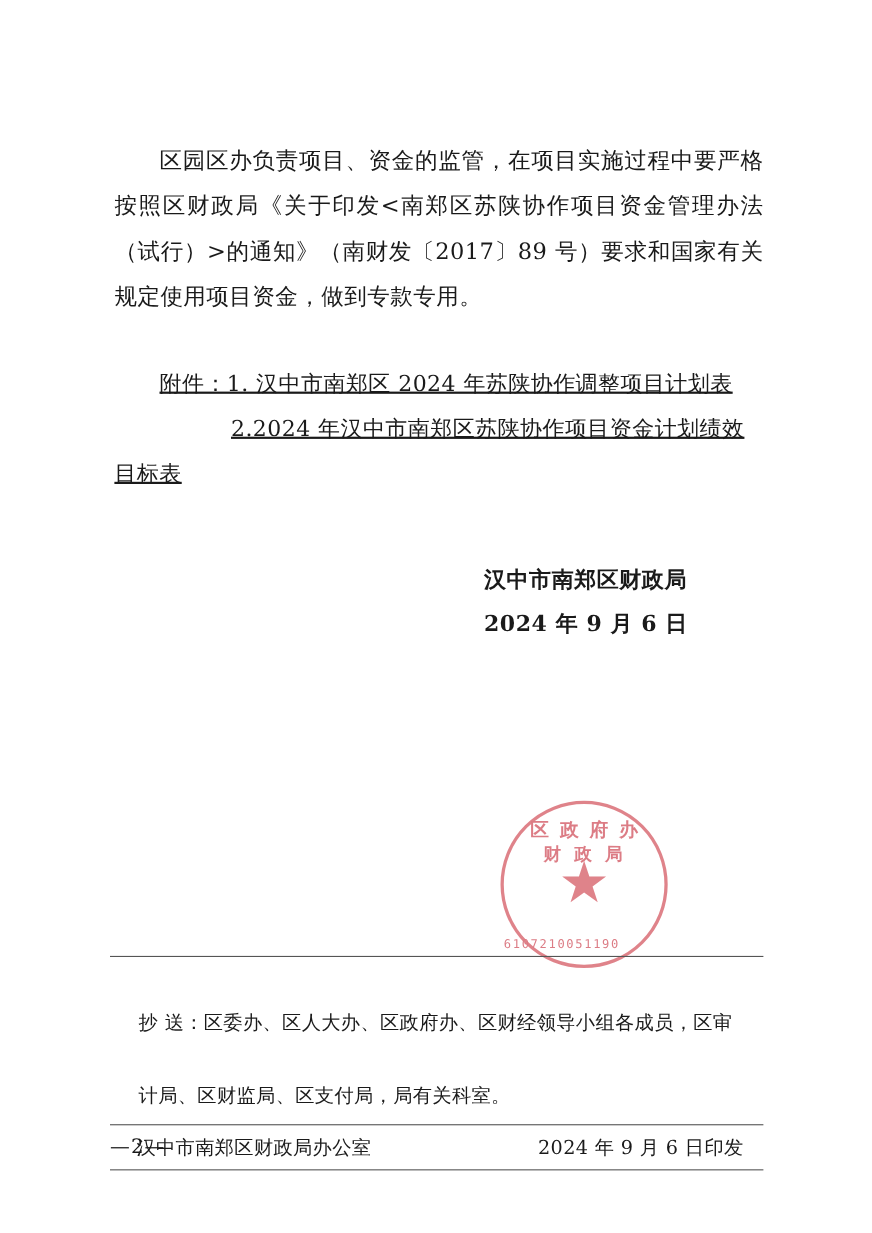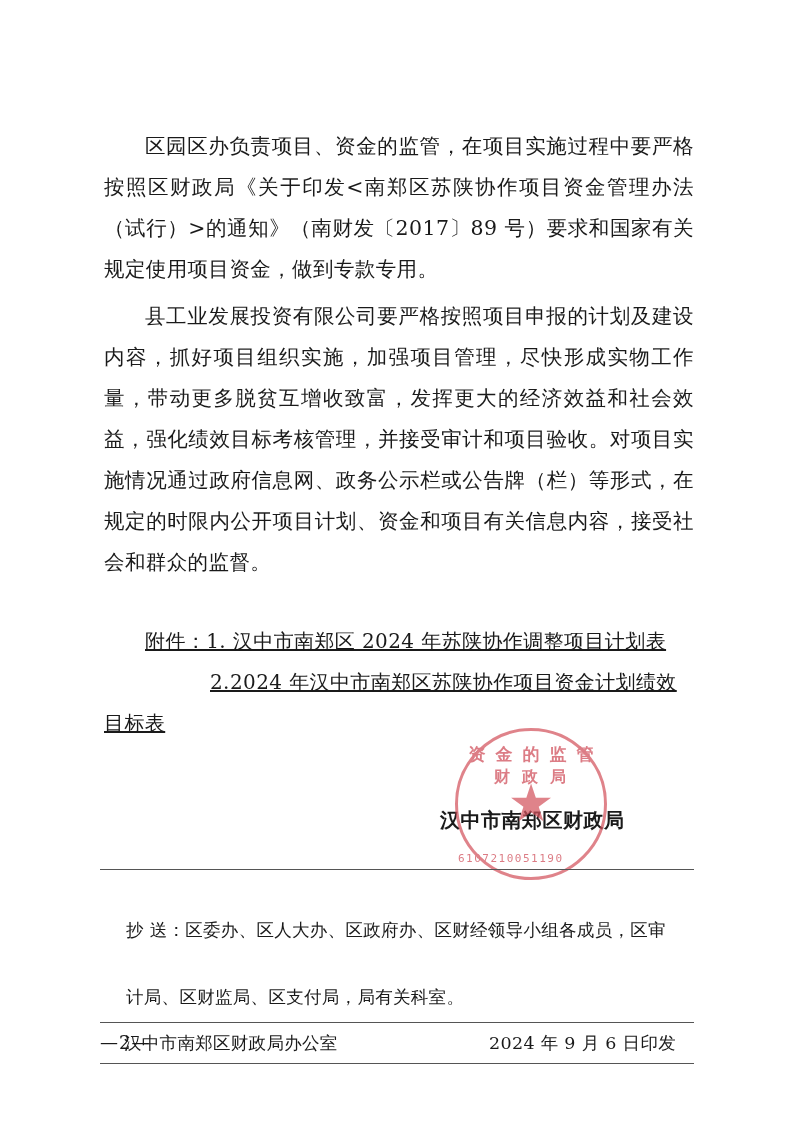--- a/index.html
+++ b/index.html
@@ -150,34 +150,34 @@
     letter-spacing: 1px;
   }
 </style>
 </head>
 <body>
 
 <div class="page">
 
   <div class="body-area">
     <p class="para">区园区办负责项目、资金的监管，在项目实施过程中要严格按照区财政局《关于印发&lt;南郑区苏陕协作项目资金管理办法（试行）&gt;的通知》（南财发〔2017〕89 号）要求和国家有关规定使用项目资金，做到专款专用。</p>
-    <p class="para">县工业发展投资有限公司要严格按照项目申报的计划及建设内容，抓好项目组织实施，加强项目管理，尽快形成实物工作量，带动更多脱贫互增收致富，发挥更大的经济效益和社会效益，强化绩效目标考核管理，并接受审计和项目验收。对项目实施情况通过政府信息网、政务公示栏或公告牌（栏）等形式，在规定的时限内公开项目计划、资金和项目有关信息内容，接受社会和群众的监督。</p>
 
     <div class="attach-block">
       <div class="attach-line">附件：1. 汉中市南郑区 2024 年苏陕协作调整项目计划表</div>
       <div class="attach-line second">2.2024 年汉中市南郑区苏陕协作项目资金计划绩效目标表</div>
     </div>
 
     <div class="signature">
       <div>汉中市南郑区财政局</div>
+      <div>2024 年 9 月 6 日</div>
     </div>
   </div>
 
   <div class="seal">
-    <div class="top-text">资金的监管</div>
+    <div class="top-text">区政府办</div>
     <div class="top-text l2">财政局</div>
     <div class="star">★</div>
     <div class="bottom-text">6107210051190</div>
   </div>
 
   <div class="footer-rules">
     <div class="rule"></div>
     <div class="cc-block">
       <div class="cc-line first">抄 送：区委办、区人大办、区政府办、区财经领导小组各成员，区审</div>
       <div class="cc-line cont">计局、区财监局、区支付局，局有关科室。</div>

